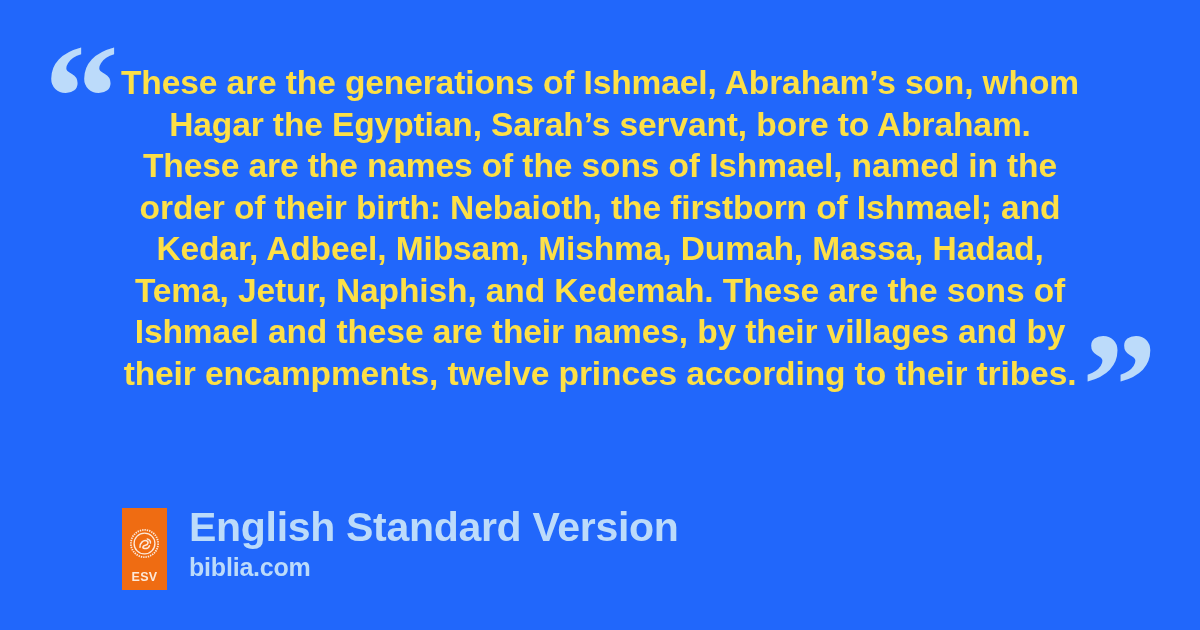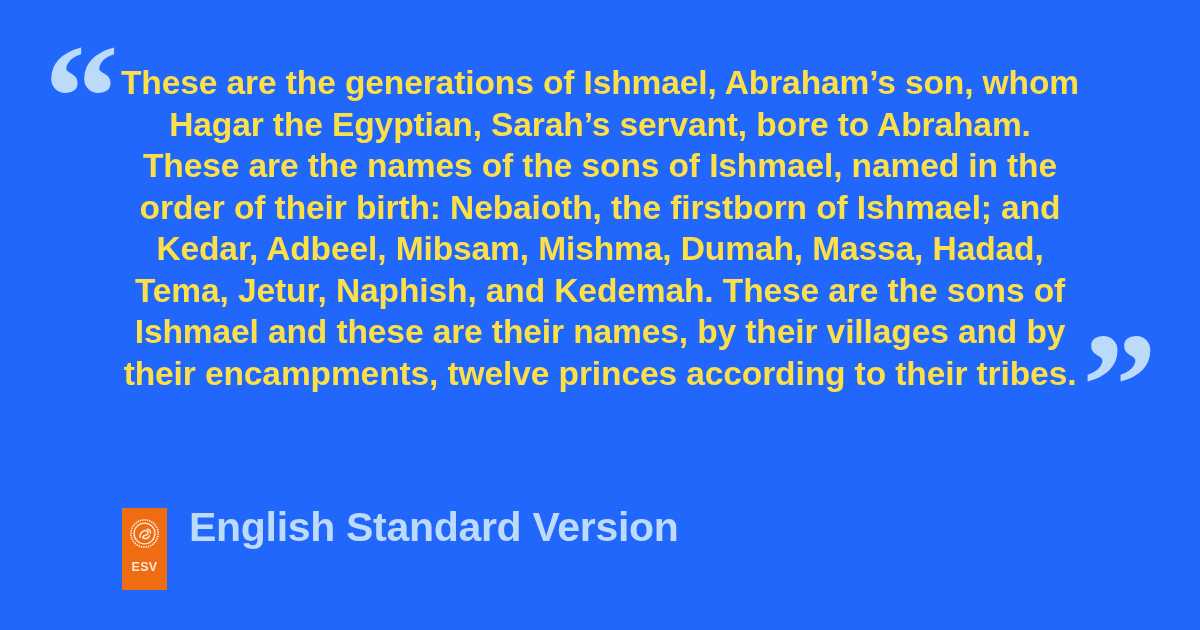--- a/index.html
+++ b/index.html
@@ -76,21 +76,21 @@
   }
 
   .brand-logo {
     width: 45px;
     height: 82px;
     background: #ef6c12;
     display: flex;
     flex-direction: column;
     align-items: center;
     justify-content: flex-start;
-    padding-top: 11px;
+    padding-top: 21px;
     box-sizing: border-box;
     flex: none;
   }
 
   .brand-logo-emblem {
     width: 29px;
     height: 29px;
     flex: none;
     display: block;
   }
@@ -160,16 +160,17 @@
         <circle cx="32" cy="32" r="30" fill="none" stroke="#fce9da" stroke-width="4" stroke-dasharray="3 2.2"></circle>
         <circle cx="32" cy="32" r="23" fill="none" stroke="#fce9da" stroke-width="3"></circle>
         <path d="M22 40 C22 30, 30 24, 36 26 C42 28, 40 35, 34 36 C28 37, 26 42, 32 43 C37 44, 42 41, 43 37" fill="none" stroke="#fce9da" stroke-width="3.4" stroke-linecap="round"></path>
         <path d="M38 22 C43 23, 46 27, 45 31" fill="none" stroke="#fce9da" stroke-width="3.2" stroke-linecap="round"></path>
       </svg>
       <div class="brand-logo-text">ESV</div>
     </div>
 
     <div class="brand-words">
       <div class="brand-title">English Standard Version</div>
+      <div class="brand-site">biblia.com</div>
     </div>
   </div>
 
 </div>
 
 </body></html>

